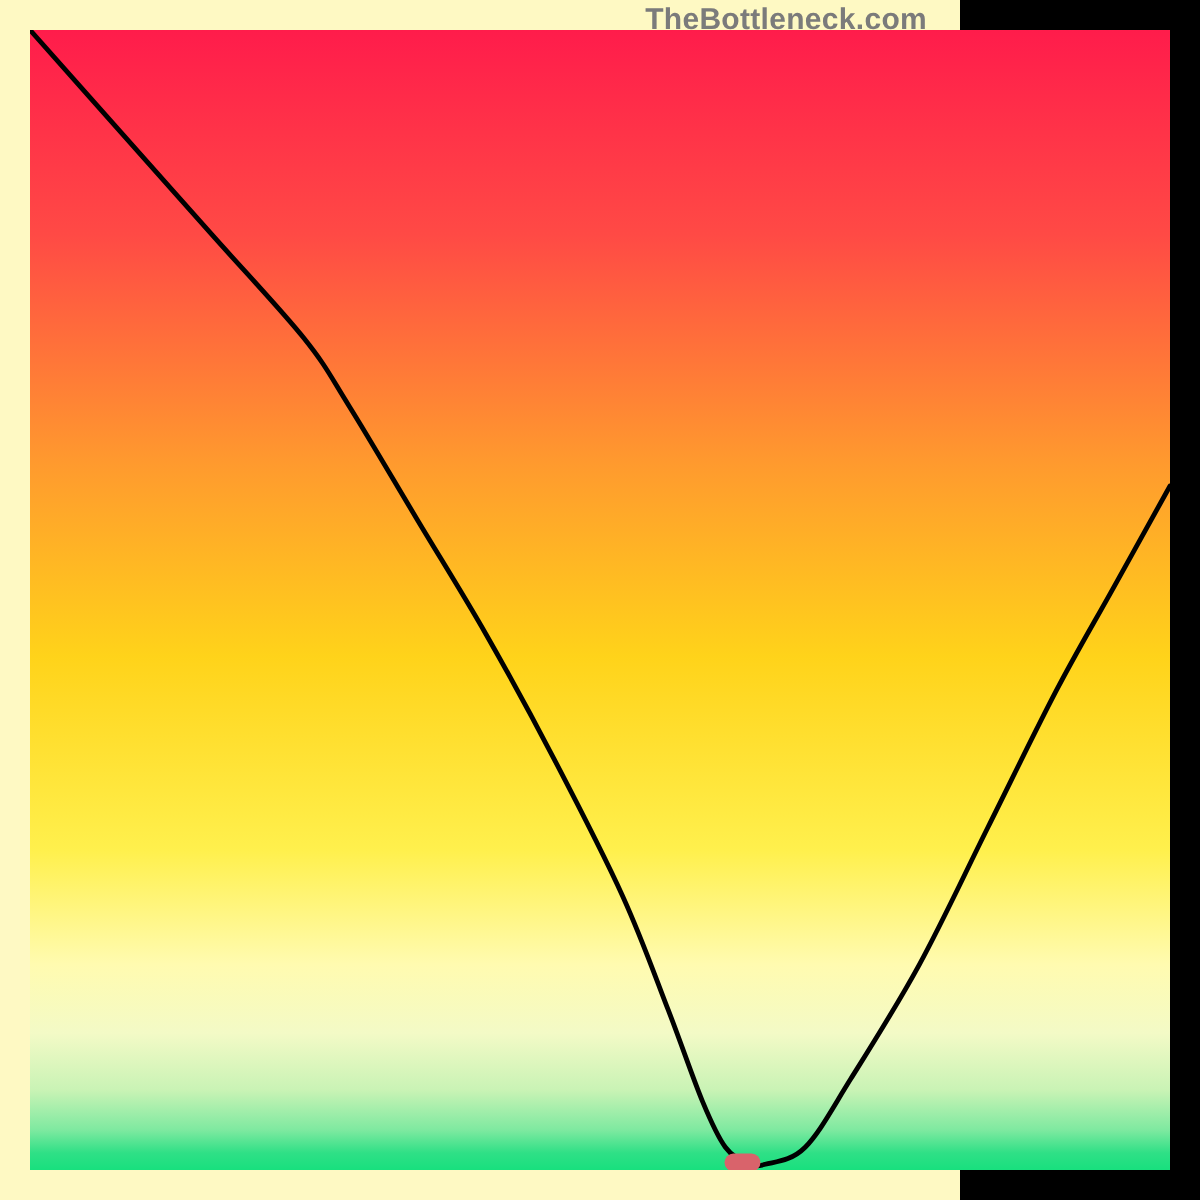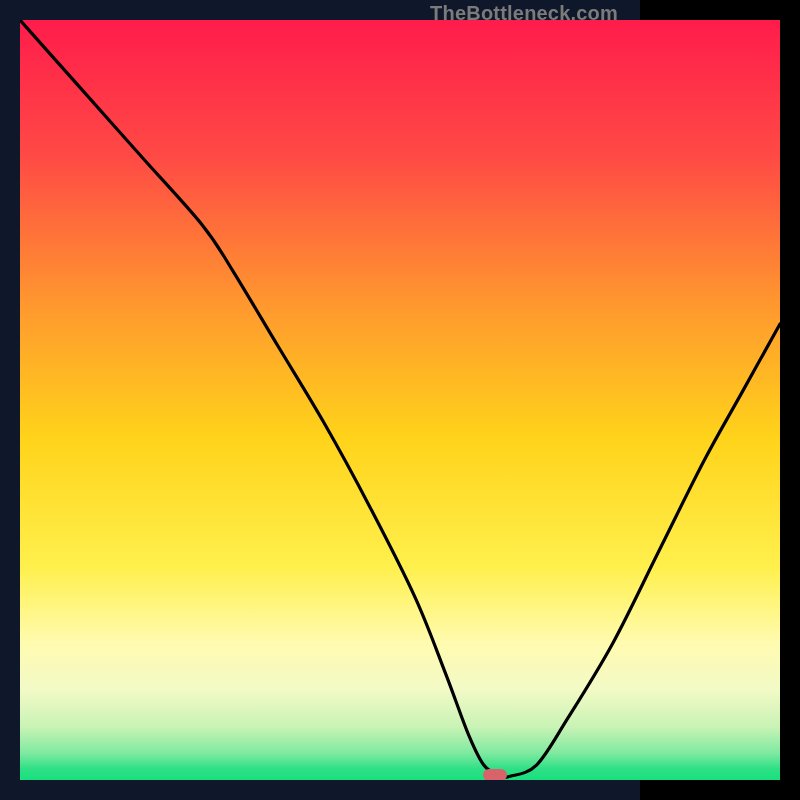--- a/index.html
+++ b/index.html
@@ -7,21 +7,21 @@
     padding: 0;
     width: 800px;
     height: 800px;
     overflow: hidden;
     background: #000;
   }
   .frame {
     position: relative;
     width: 640px;
     height: 800px;
-    background: #0f172a;
+    background: #fef9c3;
   }
   .plot-area {
     position: absolute;
     left: 20px;
     top: 20px;
     width: 760px;
     height: 760px;
     overflow: hidden;
   }
   .gradient {

